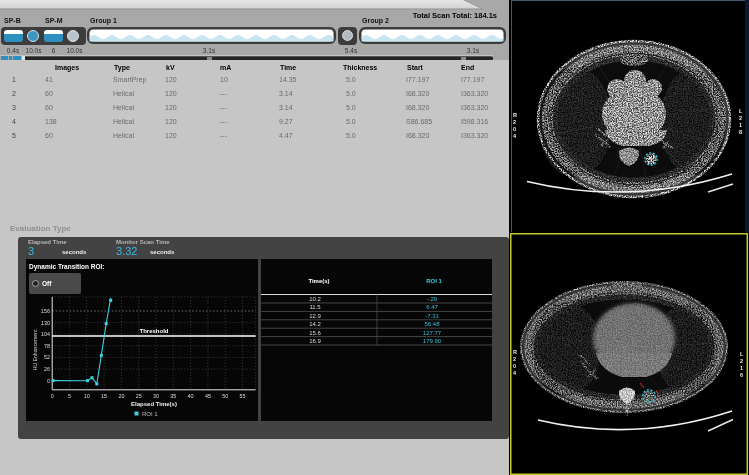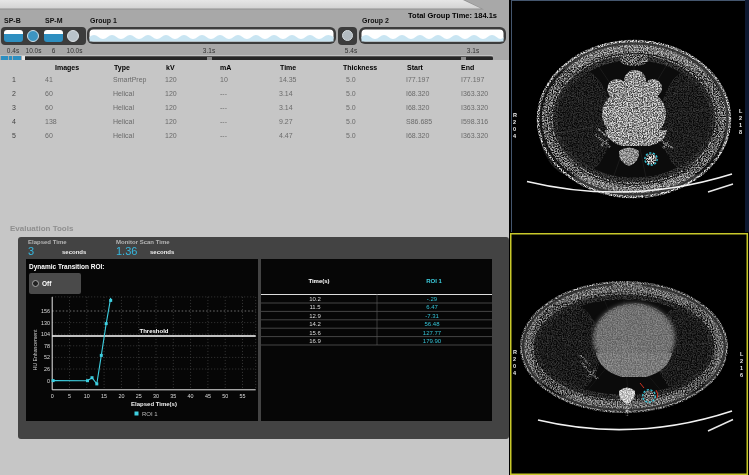--- a/index.html
+++ b/index.html
@@ -17,21 +17,21 @@
 <div class="abs" style="left:0;top:0;width:482px;height:9px;
      background:linear-gradient(180deg,#e6e6e6,#d2d2d2);
      clip-path:polygon(0 0,463px 0,481px 8.5px,0 8.5px);"></div>
 
 <div class="abs" style="left:0;top:11px;width:511px;height:49px;background:#a8a8a8;"></div>
 
 <div class="abs b" style="left:4px;top:17px;font-size:7px;color:#111;">SP-B</div>
 <div class="abs b" style="left:45px;top:17px;font-size:7px;color:#111;">SP-M</div>
 <div class="abs b" style="left:90px;top:17px;font-size:7px;color:#111;">Group 1</div>
 <div class="abs b" style="left:362px;top:17px;font-size:7px;color:#111;">Group 2</div>
-<div class="abs b" style="left:340px;top:11px;width:157px;text-align:right;font-size:7.5px;color:#000;">Total Group Time: 184.1s</div>
+<div class="abs b" style="left:340px;top:11px;width:157px;text-align:right;font-size:7.5px;color:#000;">Total Scan Total: 184.1s</div>
 
 <div class="abs" style="left:1px;top:27px;width:85px;height:17.5px;background:#3c3c3c;border-radius:4px;"></div>
 <div class="abs" style="left:3.5px;top:29.5px;width:19px;height:12.5px;border-radius:3px;
      background:linear-gradient(180deg,#ffffff 0 32%,#2e8fc0 32% 100%);"></div>
 <div class="abs" style="left:26.5px;top:29.8px;width:10px;height:10px;border-radius:50%;
      background:#3d95c2;border:1.3px solid #cfe0ea;"></div>
 <div class="abs" style="left:44px;top:29.5px;width:19px;height:12.5px;border-radius:3px;
      background:linear-gradient(180deg,#ffffff 0 32%,#2e8fc0 32% 100%);"></div>
 <div class="abs" style="left:67px;top:29.8px;width:10px;height:10px;border-radius:50%;
      background:#b9c3ca;border:1.3px solid #dde3e7;"></div>
@@ -130,28 +130,28 @@
   <div class="rd" style="left:45px;top:131.5px;">60</div>
   <div class="rd" style="left:113px;top:131.5px;">Helical</div>
   <div class="rd" style="left:165px;top:131.5px;">120</div>
   <div class="rd" style="left:220px;top:131.5px;">---</div>
   <div class="rd" style="left:279px;top:131.5px;">4.47</div>
   <div class="rd" style="left:346px;top:131.5px;">5.0</div>
   <div class="rd" style="left:406px;top:131.5px;">I68.320</div>
   <div class="rd" style="left:461px;top:131.5px;">I363.320</div>
 </div>
 
-<div class="abs b" style="left:10px;top:224px;font-size:8px;color:#8f8f8f;">Evaluation Tools</div>
+<div class="abs b" style="left:10px;top:224px;font-size:8px;color:#8f8f8f;">Evaluation Type</div>
 <div class="abs" style="left:18px;top:237px;width:491px;height:202px;background:#434343;border-radius:3px;"></div>
 
 <div class="abs b" style="left:28px;top:239px;font-size:6px;color:#b5b5b5;">Elapsed Time</div>
 <div class="abs" style="left:28px;top:245px;font-size:11px;color:#35b8e0;">3</div>
 <div class="abs b" style="left:62px;top:248.5px;font-size:6px;color:#eeeeee;">seconds</div>
 <div class="abs b" style="left:116px;top:239px;font-size:6px;color:#b5b5b5;">Monitor Scan Time</div>
-<div class="abs" style="left:116px;top:245px;font-size:11px;color:#35b8e0;">1.36</div>
+<div class="abs" style="left:116px;top:245px;font-size:11px;color:#35b8e0;">3.32</div>
 <div class="abs b" style="left:150px;top:248.5px;font-size:6px;color:#eeeeee;">seconds</div>
 
 <div class="abs" style="left:26px;top:258.5px;width:232px;height:162px;background:#060606;"></div>
 
 <div class="abs" style="left:261px;top:258.5px;width:231px;height:162px;background:#060606;"></div>
 
 <div class="abs b" style="left:29px;top:262.5px;font-size:6.5px;color:#ffffff;">Dynamic Transition ROI:</div>
 <div class="abs" style="left:29px;top:272.5px;width:52px;height:21px;background:#4a4a4a;border-radius:2px;"></div>
 <div class="abs" style="left:31.5px;top:279.5px;width:5px;height:5px;border-radius:50%;
      background:#222;border:1.5px solid #aaa;"></div>

